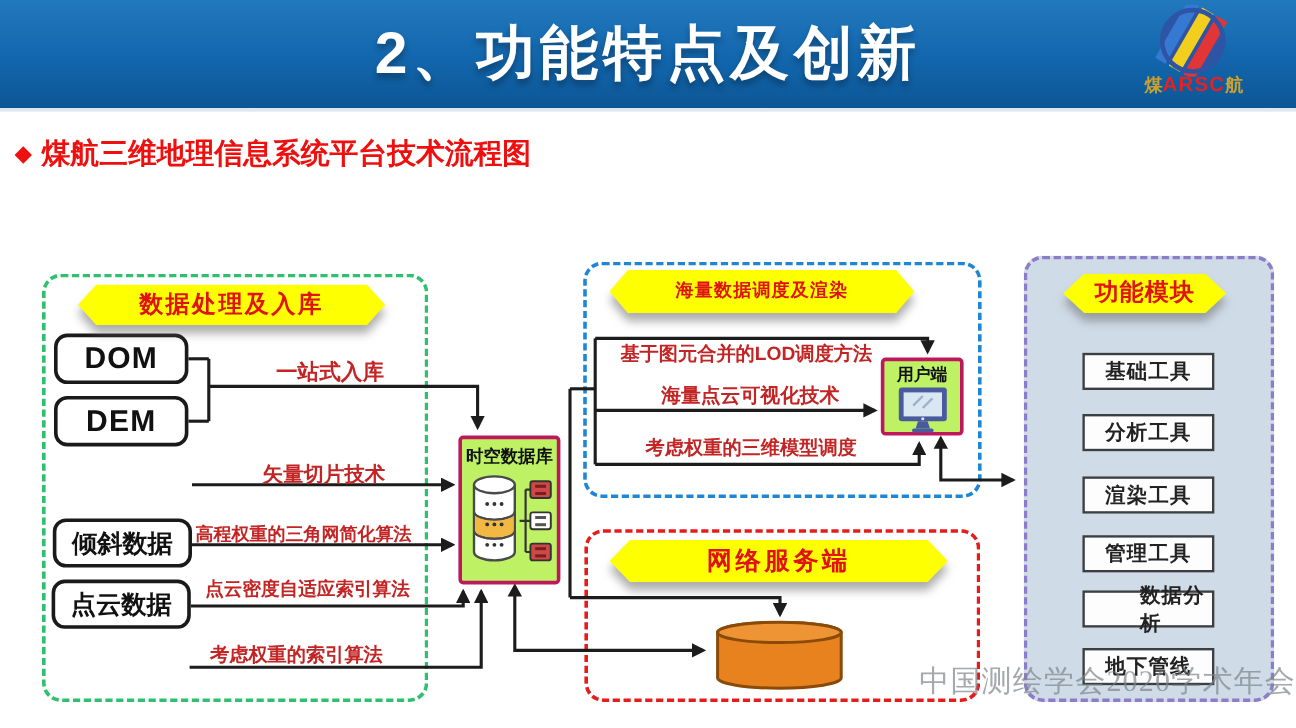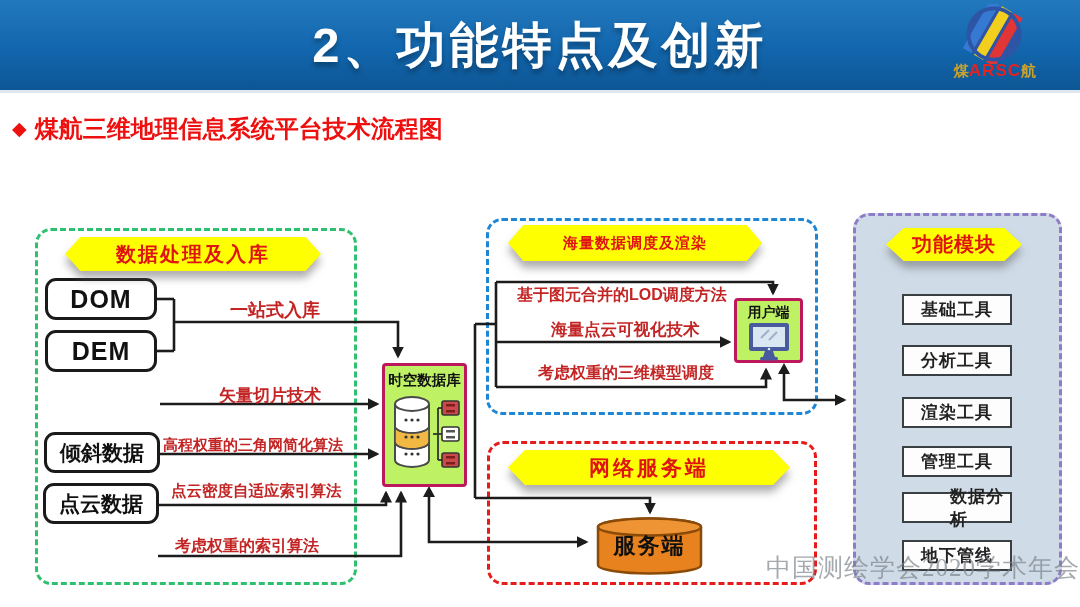--- a/index.html
+++ b/index.html
@@ -232,21 +232,20 @@
   <div class="banner-shadow" style="left:508px;top:450px;">
     <div class="banner" style="width:282px;height:35px;line-height:35px;font-size:21px;letter-spacing:3px;">网络服务端</div>
   </div>
 
   <div class="server-wrap">
     <svg width="115" height="58" viewBox="0 0 115 58">
       <path d="M6,10 a51.5,8.5 0 0 1 103,0 v38 a51.5,8.5 0 0 1 -103,0 z" fill="#e8821e" stroke="#8a4a08" stroke-width="2.5"></path>
       <ellipse cx="57.5" cy="10" rx="51.5" ry="8.5" fill="#ef9434" stroke="#8a4a08" stroke-width="2.5"></ellipse>
     </svg>
   </div>
-  <div class="server-label">服务端</div>
 
   <div class="gbox purple"></div>
 
   <div class="banner-shadow" style="left:886px;top:228px;">
     <div class="banner narrow" style="width:136px;height:33px;line-height:33px;font-size:20px;letter-spacing:1px;">功能模块</div>
   </div>
 
   <div class="module" style="left:902px;top:294px;width:110px;height:31px;">基础工具</div>
   <div class="module" style="left:902px;top:345px;width:110px;height:31px;">分析工具</div>
   <div class="module" style="left:902px;top:397px;width:110px;height:31px;">渲染工具</div>

